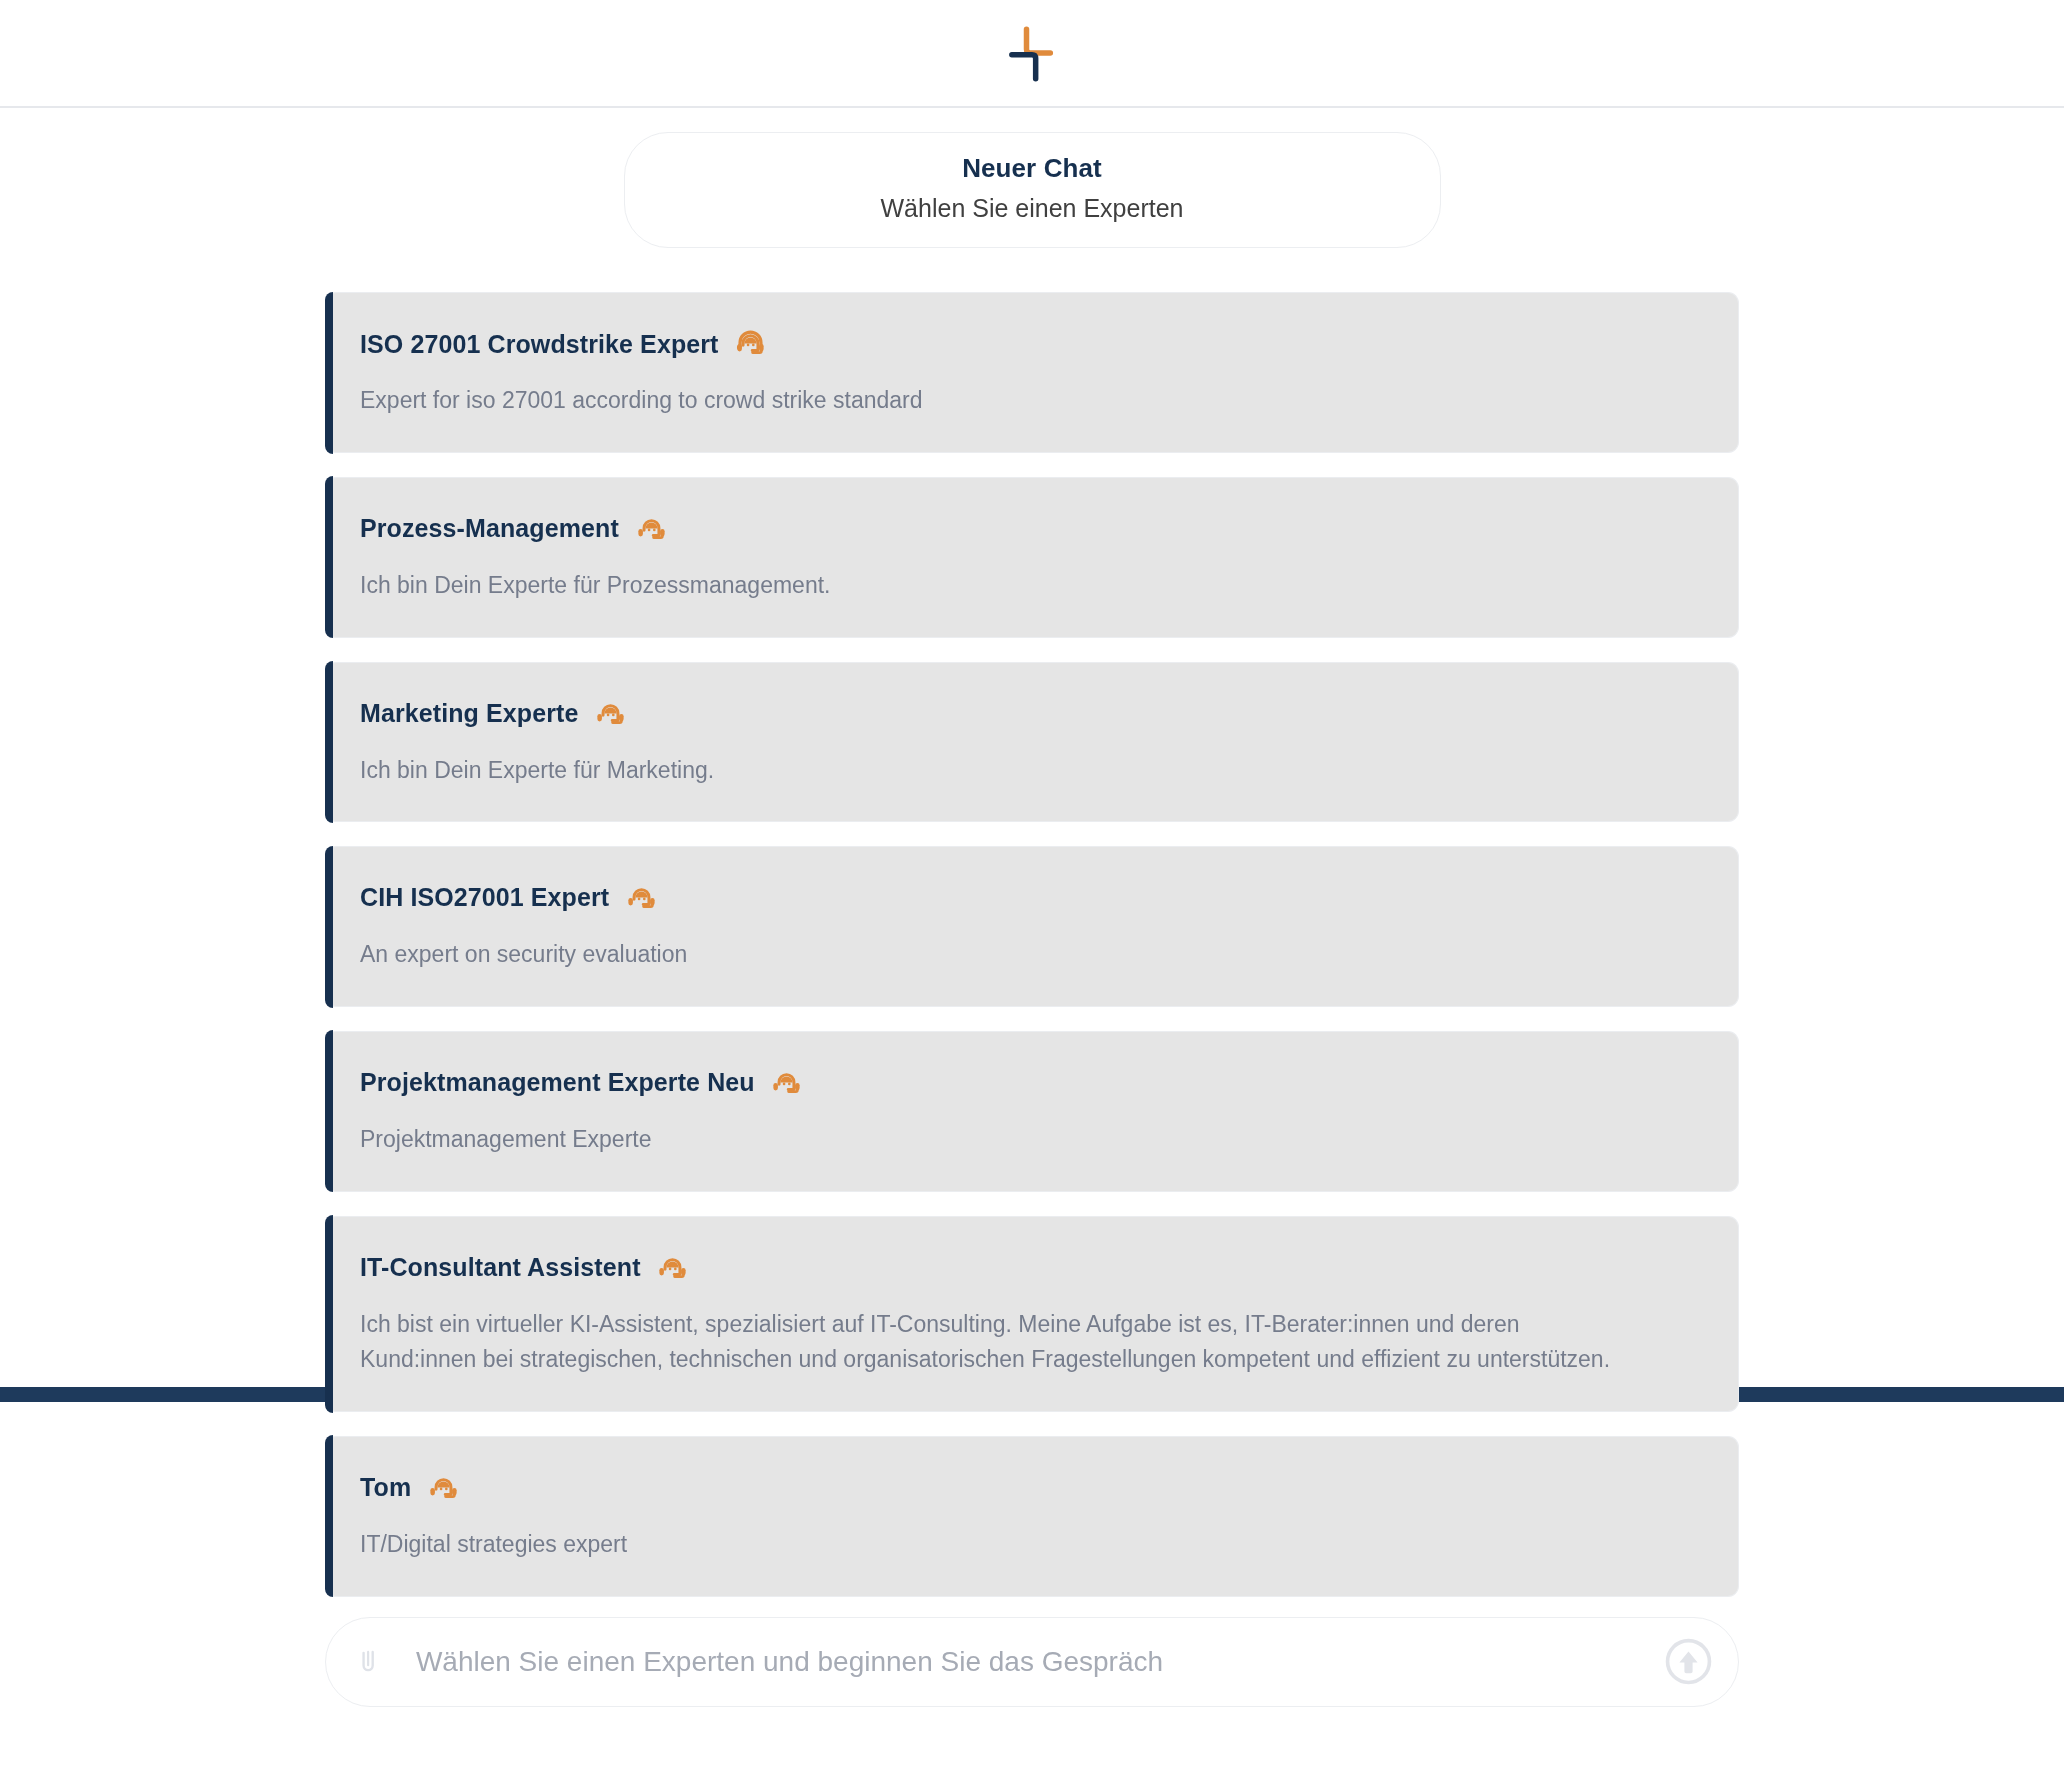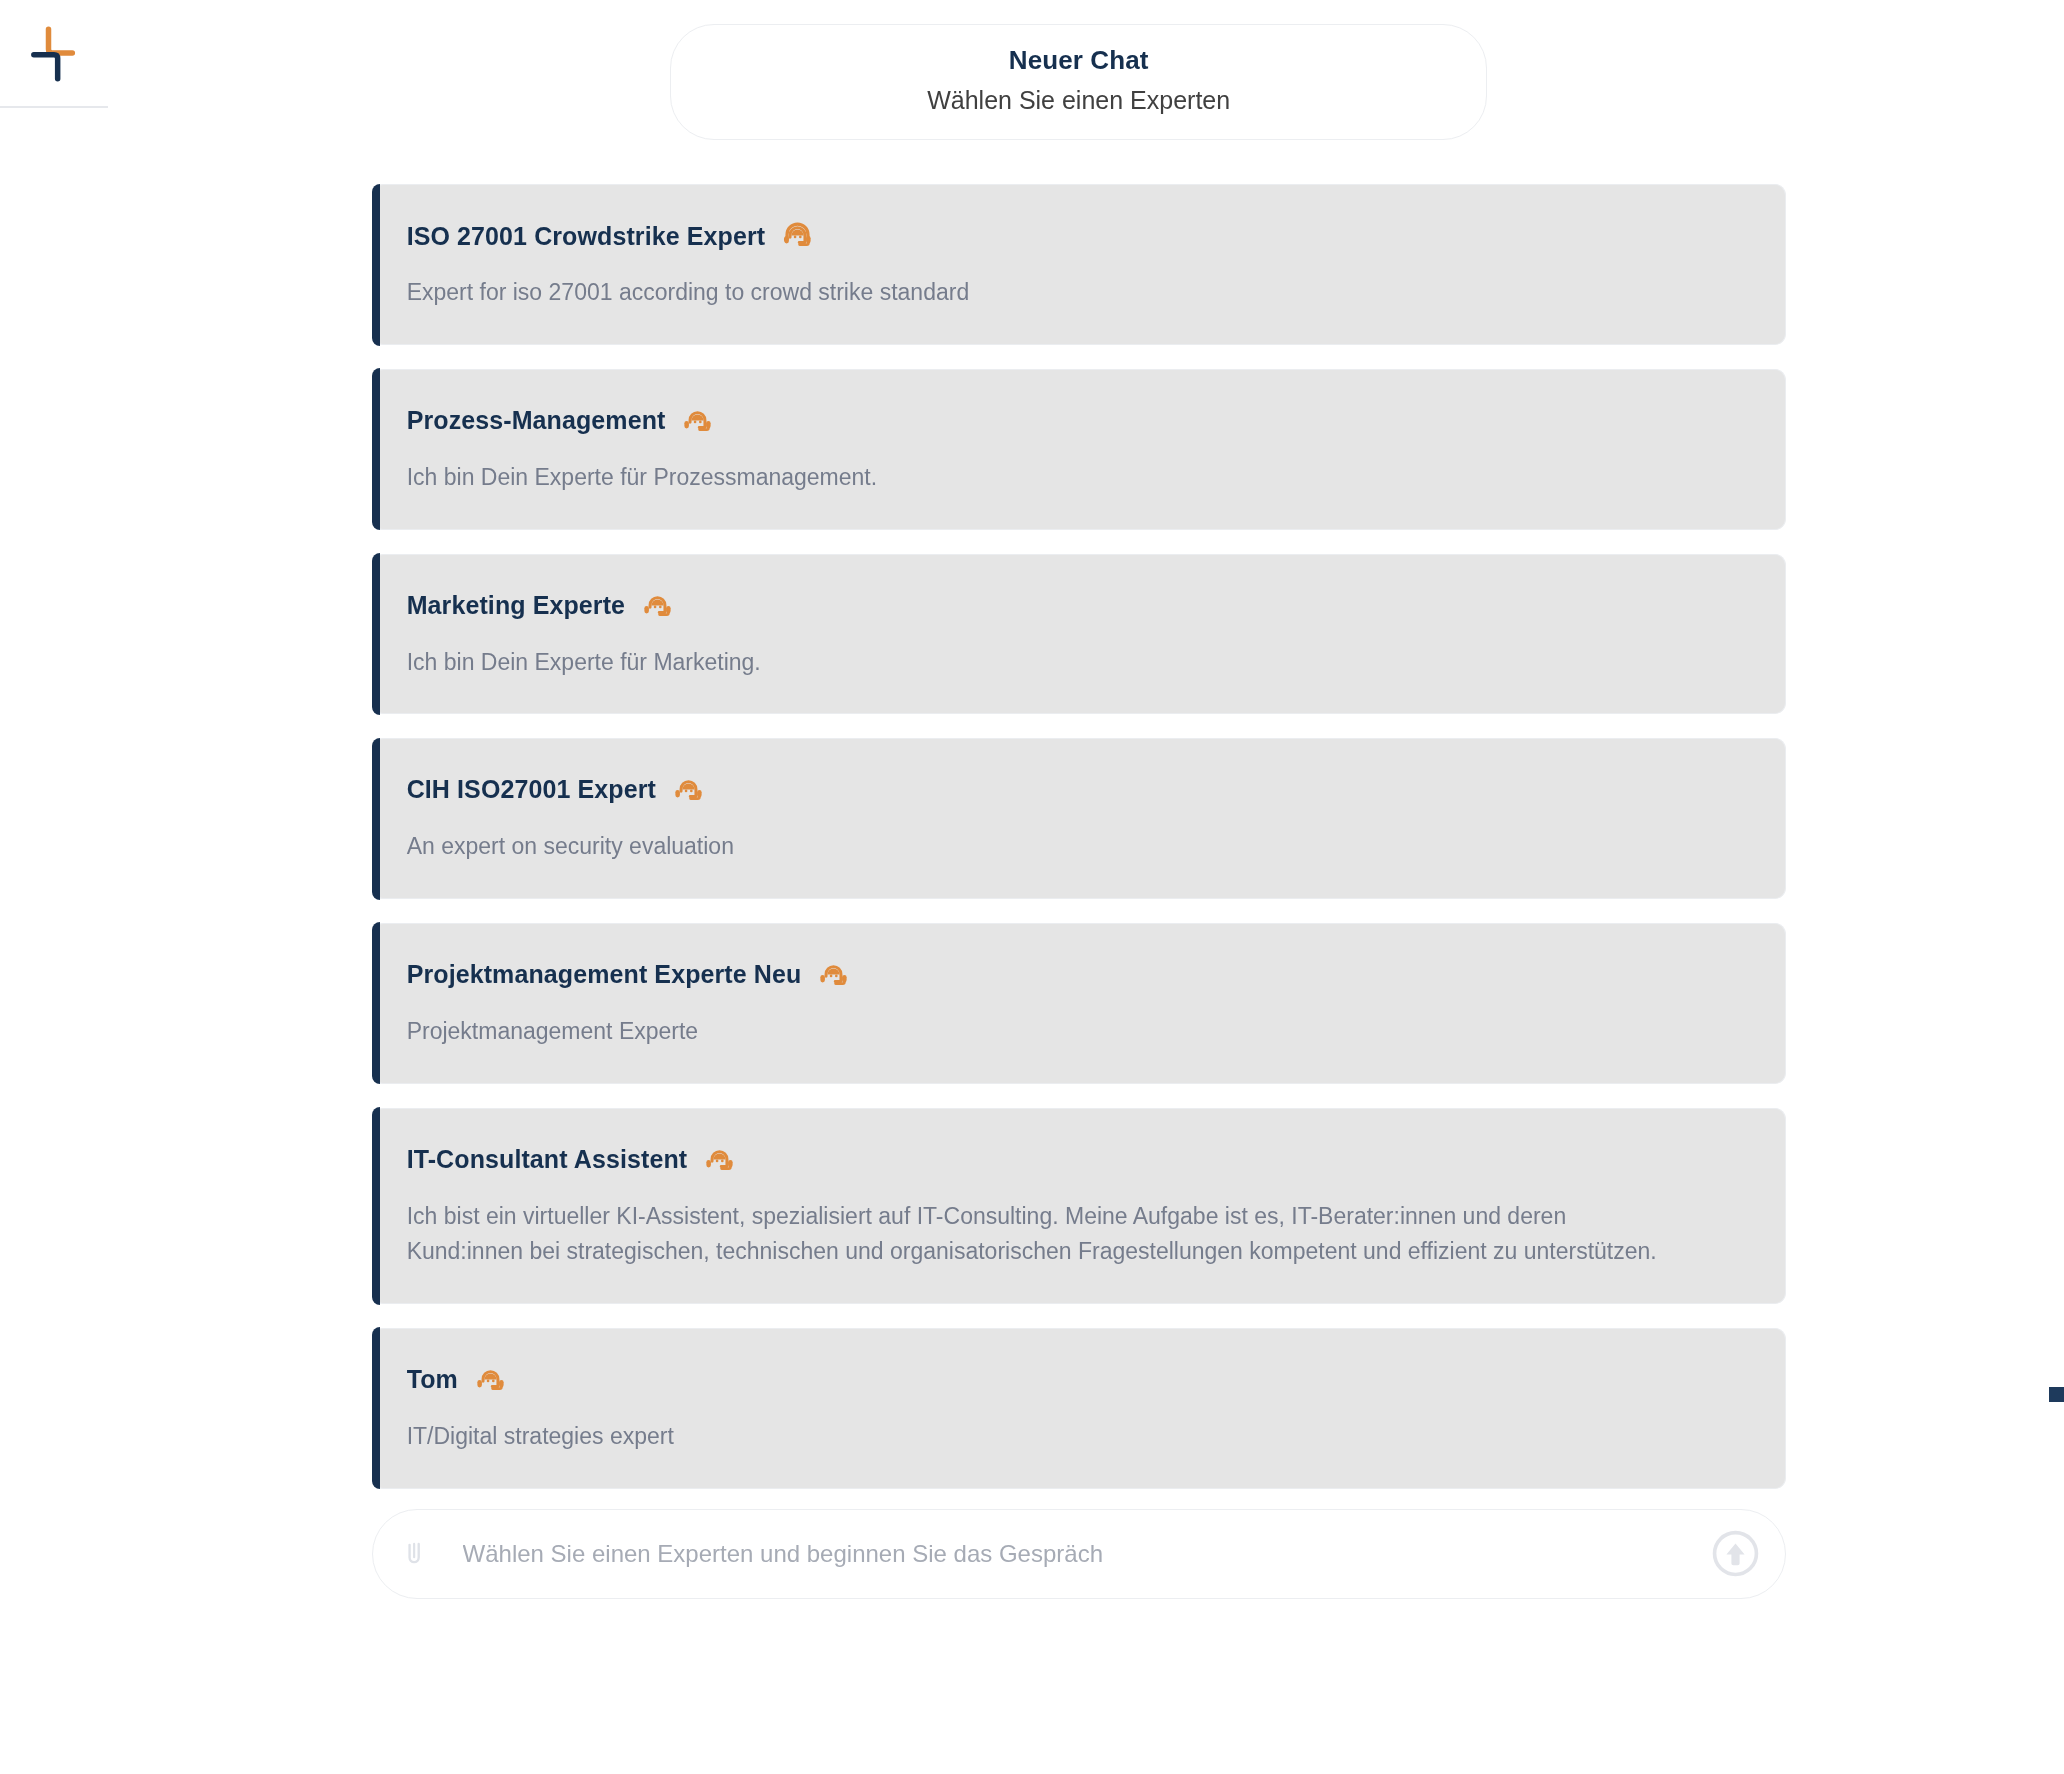--- a/index.html
+++ b/index.html
@@ -11,20 +11,21 @@
     font-family: "Liberation Sans", sans-serif;
     overflow: hidden;
   }
 
   .app {
     position: relative;
     width: 2064px;
     height: 1402px;
     background: #ffffff;
     display: flex;
+    flex-direction: column;
   }
 
   
   .topbar {
     height: 108px;
     flex: 0 0 108px;
     border-bottom: 2.8px solid #e6e8ec;
     display: flex;
     align-items: center;
     justify-content: center;
@@ -152,21 +153,21 @@
     height: 31px;
     flex: 0 0 31px;
     display: block;
   }
   .composer-input {
     flex: 1 1 auto;
     border: none;
     outline: none;
     background: transparent;
     font-family: "Liberation Sans", sans-serif;
-    font-size: 24px;
+    font-size: 28px;
     color: #3a3f4a;
     padding: 0 13px;
   }
   .composer-input::placeholder {
     color: #a6abb5;
     opacity: 1;
   }
   .send-btn {
     width: 51px;
     height: 51px;

